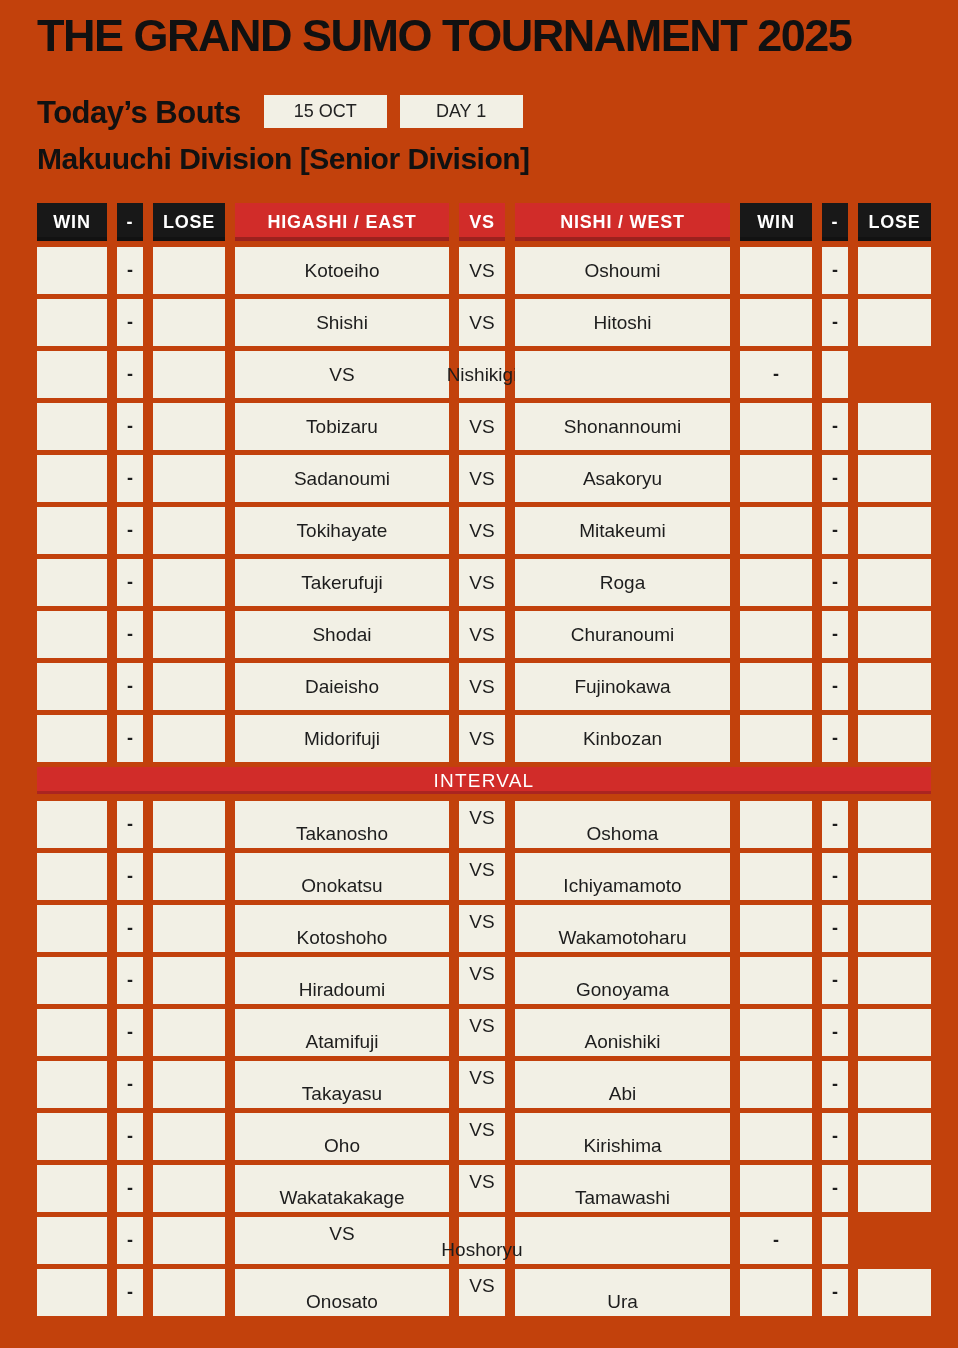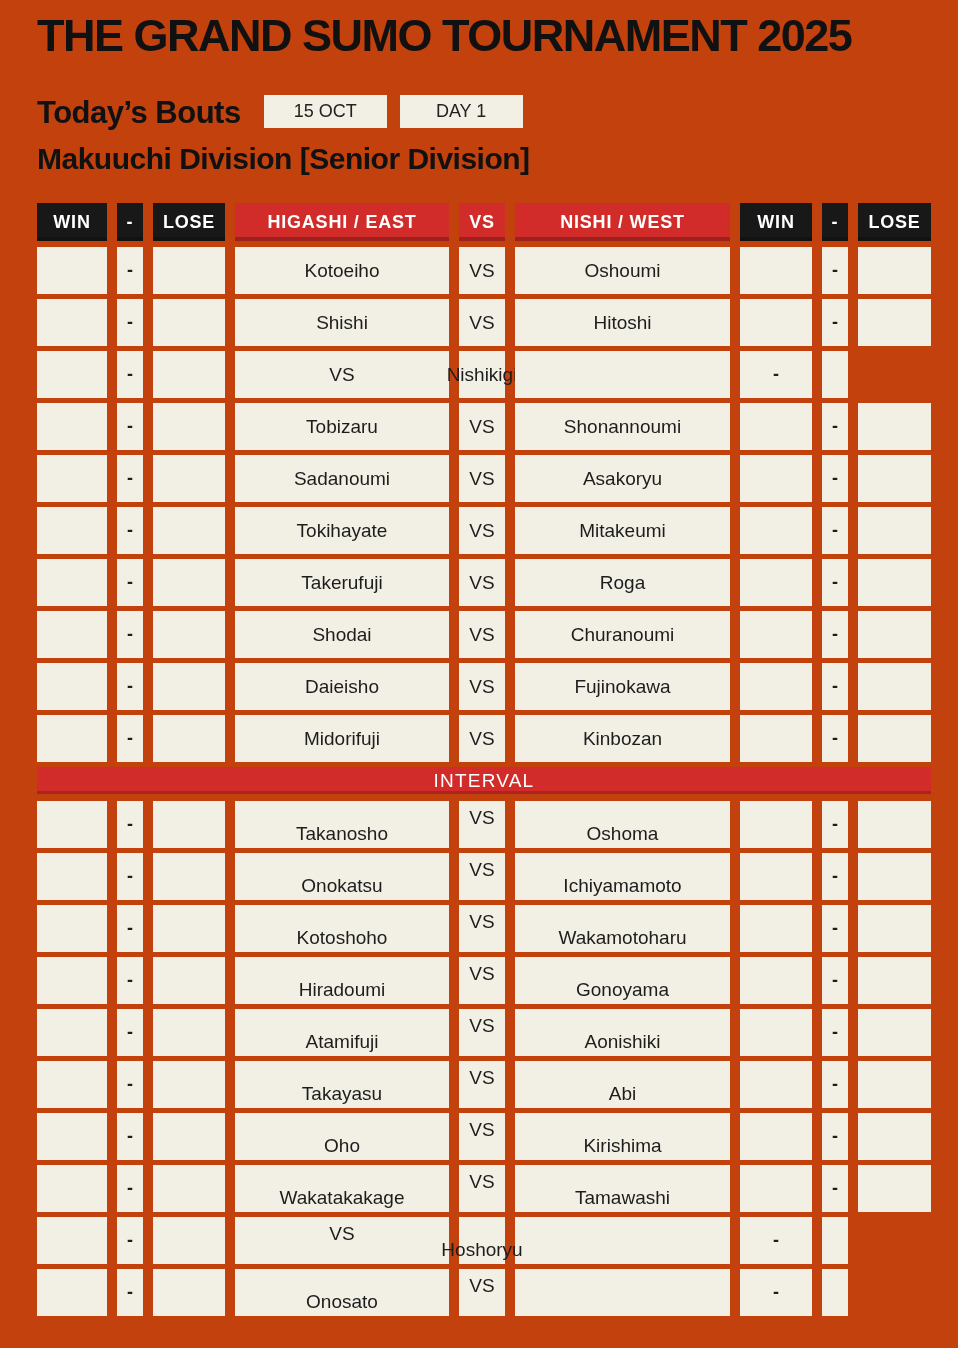--- a/index.html
+++ b/index.html
@@ -468,20 +468,23 @@
   <div class="grid-row bout-row">
     <div class="cell"></div>
     <div class="cell cell-dash">-</div>
     <div class="cell"></div>
     <div class="cell cell-name">
             <span>Onosato</span>
           </div>
     <div class="cell cell-vs">
             <span>VS</span>
           </div>
+    <div class="cell cell-name">
+            <span>Ura</span>
+          </div>
     <div class="cell"></div>
     <div class="cell cell-dash">-</div>
     <div class="cell"></div>
   </div>
 </div>
 
   </div>
 </div>
 
 </body></html>

